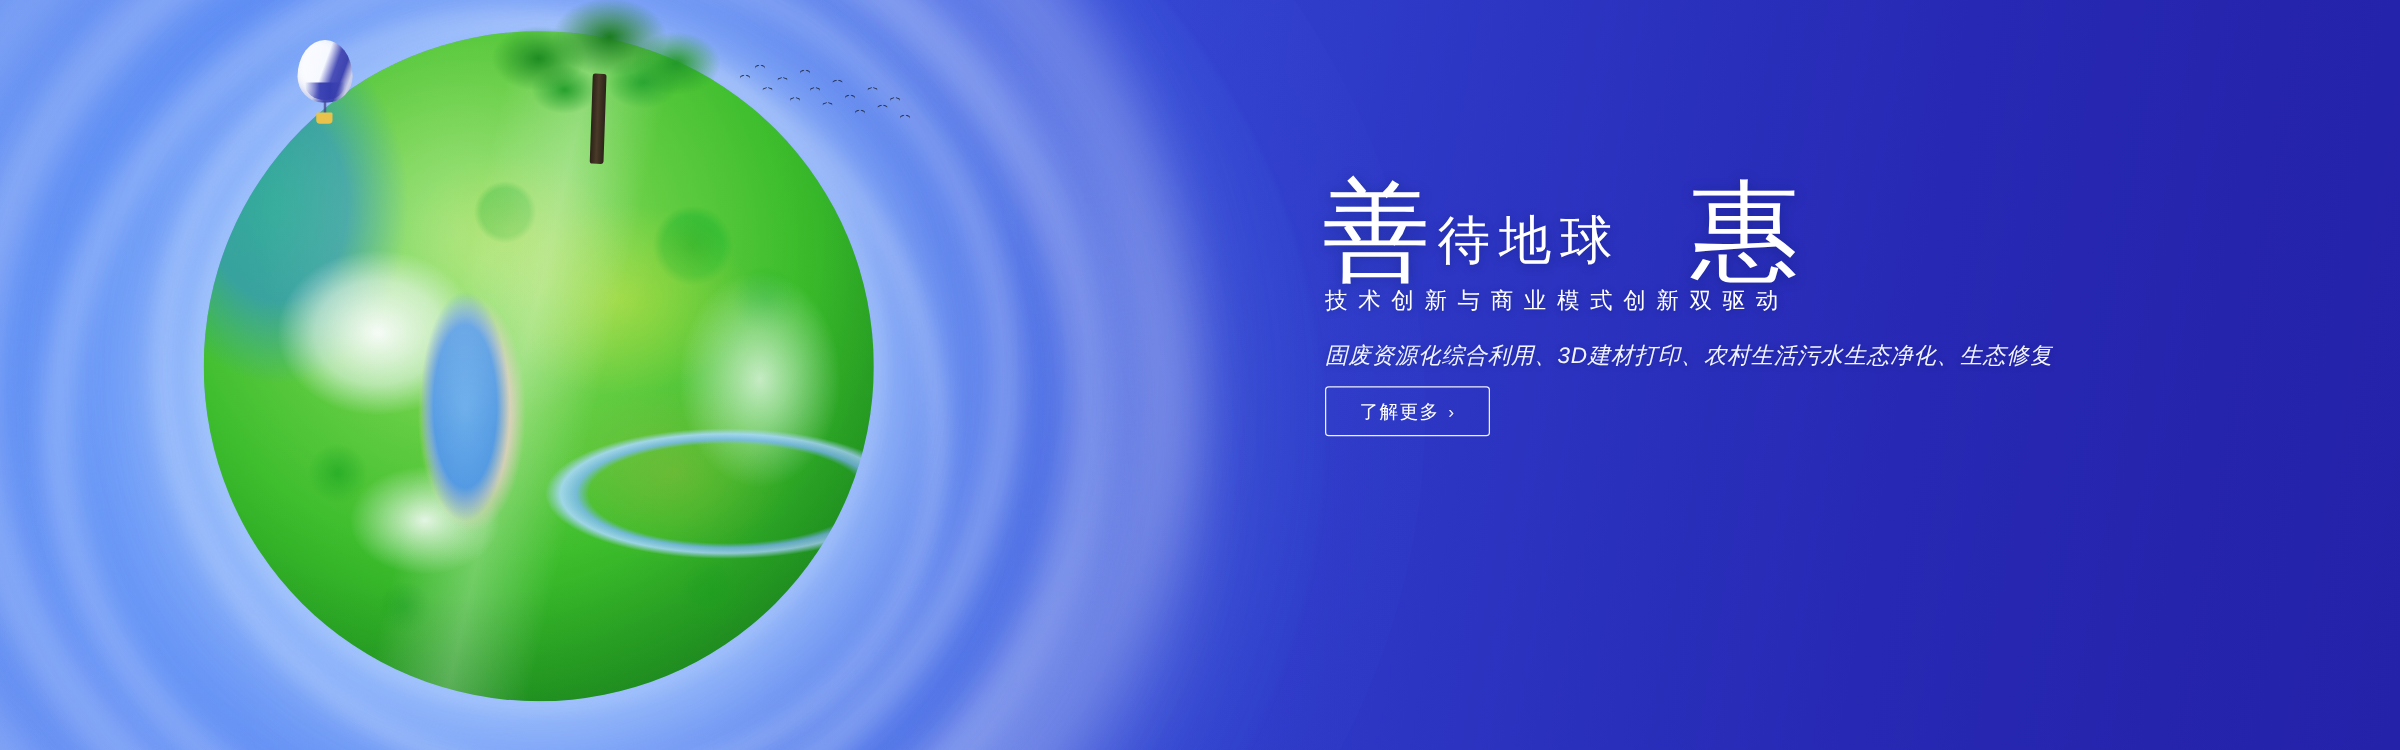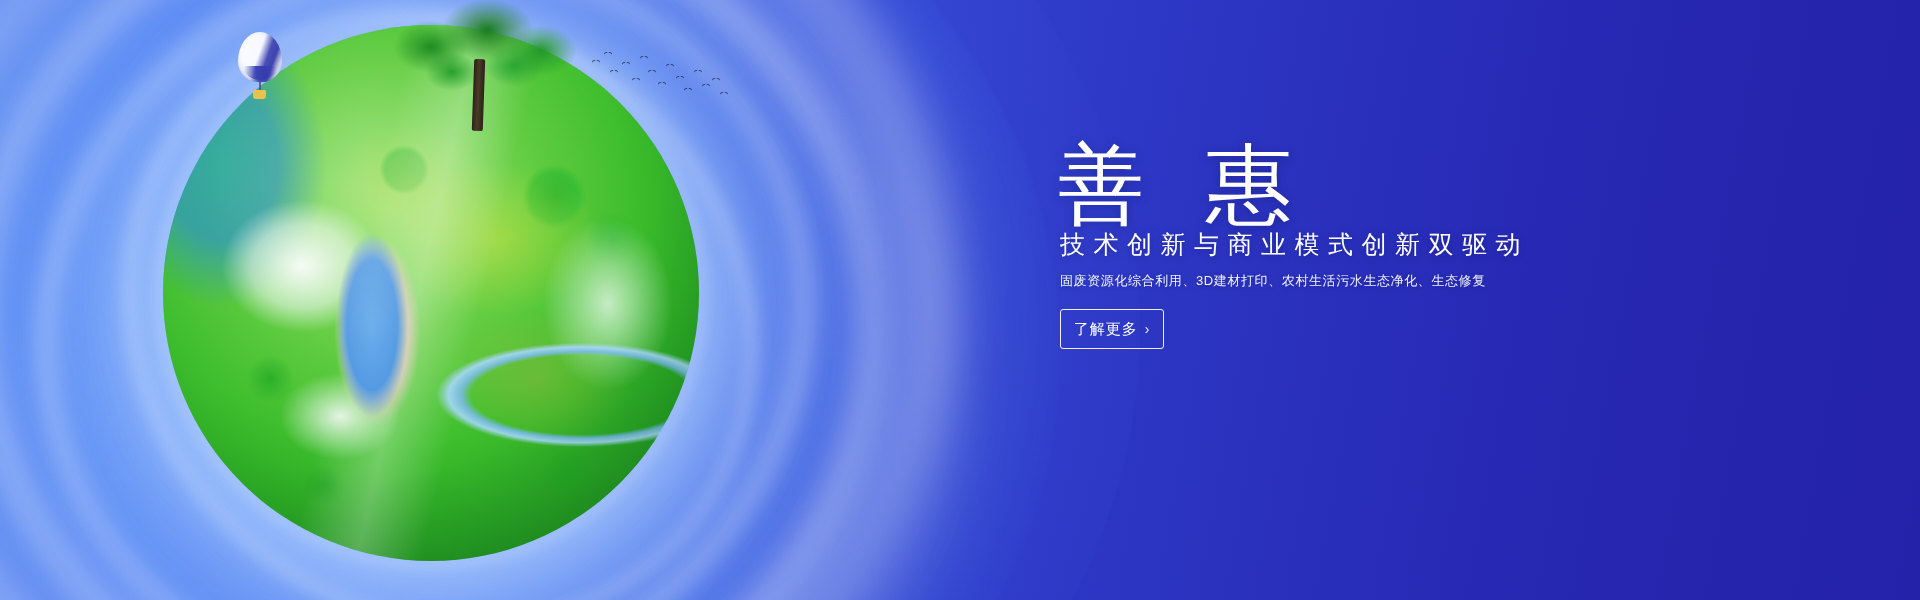--- a/index.html
+++ b/index.html
@@ -239,39 +239,40 @@
     font-family:"Liberation Serif","DejaVu Serif",serif;
     font-size:42px;
     line-height:1;
     letter-spacing:7px;
     padding-bottom:5px;
     text-shadow:0 2px 8px rgba(10,20,90,.35);
   }
   .subtitle{
     position:absolute;
     left:2px; top:228px;
-    font-size:25px;
+    font-size:18px;
     letter-spacing:8.5px;
     font-weight:400;
     white-space:nowrap;
     text-shadow:0 1px 6px rgba(10,20,90,.35);
   }
   .desc{
     position:absolute;
     left:2px; top:272px;
-    font-size:13px;
+    font-size:18px;
     letter-spacing:.6px;
     color:#f2f5ff;
     white-space:nowrap;
     text-shadow:0 1px 5px rgba(10,20,90,.30);
+    font-style:italic;
   }
   .cta{
     position:absolute;
     left:2px; top:309px;
-    width:104px; height:40px;
+    width:132px; height:40px;
     border:1px solid rgba(255,255,255,.92);
     border-radius:3px;
     background:transparent;
     color:#fff;
     font-size:15px;
     letter-spacing:1px;
     display:flex;
     align-items:center;
     justify-content:center;
     gap:7px;
@@ -324,20 +325,21 @@
     <span class="bird" style="left:114px;top:36px"></span>
     <span class="bird" style="left:124px;top:30px"></span>
     <span class="bird" style="left:132px;top:44px"></span>
   </div>
 
   <div class="content">
 
     <div class="headline">
       <span class="phrase">
         <span class="big-char">善</span>
+        <span class="small-chars">待地球</span>
       </span>
       <span class="phrase">
         <span class="big-char">惠</span>
       </span>
     </div>
 
     <div class="subtitle">技术创新与商业模式创新双驱动</div>
 
     <div class="desc">固废资源化综合利用、3D建材打印、农村生活污水生态净化、生态修复</div>
 

